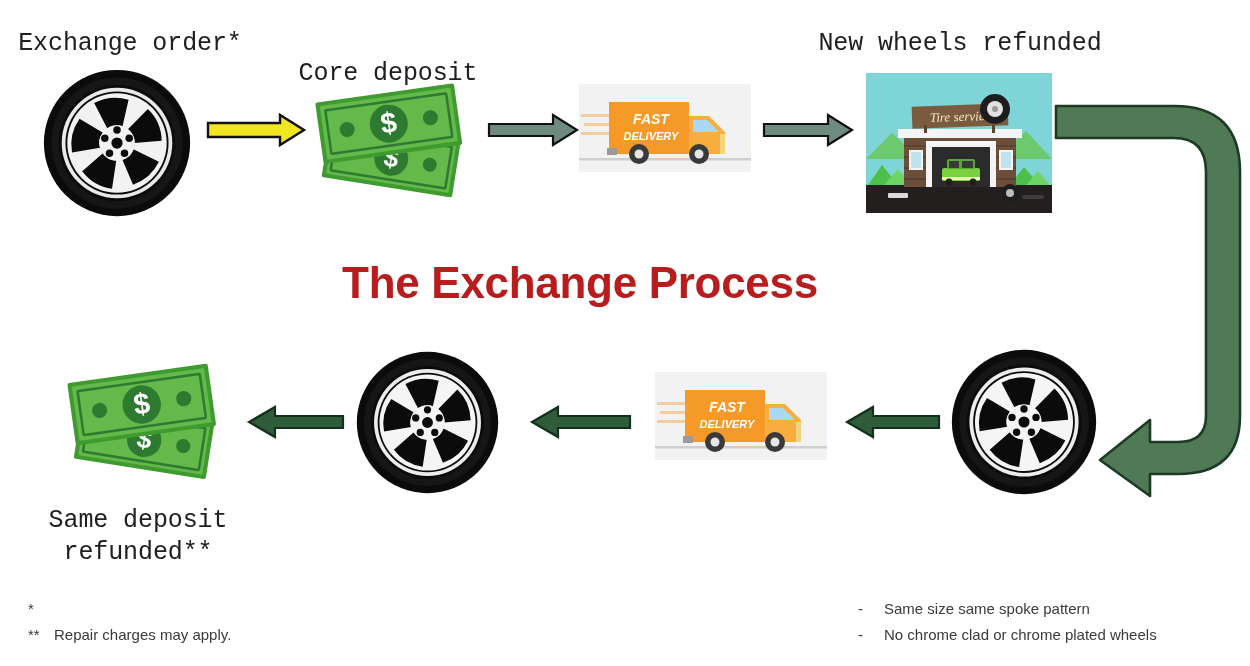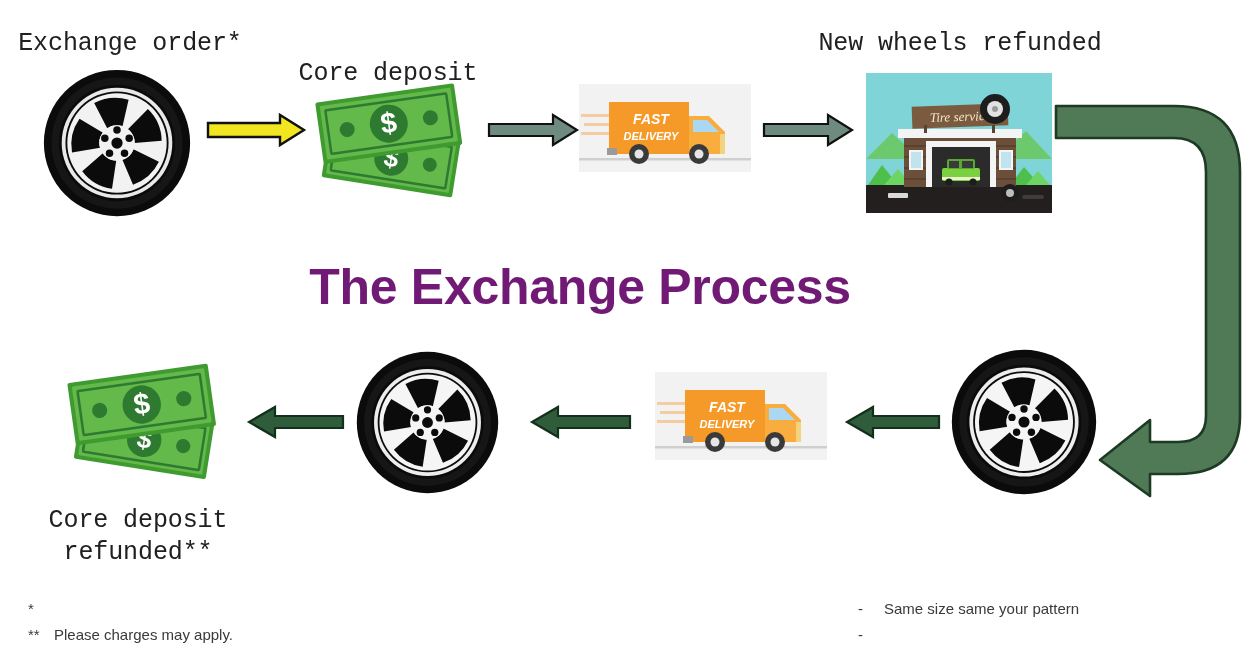--- a/index.html
+++ b/index.html
@@ -25,23 +25,23 @@
     text-align: center;
     line-height: 1.28;
     font-weight: 400;
     letter-spacing: -0.1px;
     white-space: nowrap;
     font-family: Liberation Mono, monospace;
   }
   .node-label.wrap { white-space: normal; }
 
   #title {
-    font-size: 50px;
+    font-size: 44px;
     font-weight: 700;
-    color: #701a75;
+    color: #b91c1c;
     letter-spacing: -0.3px;
     white-space: nowrap;
     text-align: center;
   }
 
   .note-block { font-size: 15px; color: #3a3a3a; line-height: 1.75; }
   .note-row { display: flex; }
   .note-mark {
     display: inline-block;
     width: 26px;
@@ -422,35 +422,36 @@
         <rect x="14" y="24" width="132" height="54" rx="1" fill="#63b94a"></rect>
         <rect x="19" y="29" width="122" height="44" rx="1" fill="none" stroke="#2f7a31" stroke-width="2.5"></rect>
         <circle cx="80" cy="51" r="19" fill="#2f7a31"></circle>
         <text x="80" y="60" font-family="Liberation Sans, sans-serif" font-size="29" font-weight="700" fill="#ffffff" text-anchor="middle">$</text>
         <circle cx="38" cy="51" r="7.5" fill="#2f7a31"></circle>
         <circle cx="122" cy="51" r="7.5" fill="#2f7a31"></circle>
       </g>
     </svg>
   </div>
 
-  <div class="abs node-label wrap" style="left:22px; top:505px; width:232px;">Core deposit refunded**</div>
+  <div class="abs node-label wrap" style="left:22px; top:505px; width:232px;">Same deposit refunded**</div>
 
   <div class="abs note-block" style="left:28px; top:596px; width:420px;">
     <div class="note-row">
       <span class="note-mark">*</span>
     </div>
     <div class="note-row">
       <span class="note-mark">**</span>
-      <span class="note-text">Please charges may apply.</span>
+      <span class="note-text">Repair charges may apply.</span>
     </div>
   </div>
 
   <div class="abs note-block" style="left:858px; top:596px; width:400px;">
     <div class="note-row">
       <span class="note-mark">-</span>
-      <span class="note-text">Same size same your pattern</span>
+      <span class="note-text">Same size same spoke pattern</span>
     </div>
     <div class="note-row">
       <span class="note-mark">-</span>
+      <span class="note-text">No chrome clad or chrome plated wheels</span>
     </div>
   </div>
 
 </div>
 
 </body></html>

